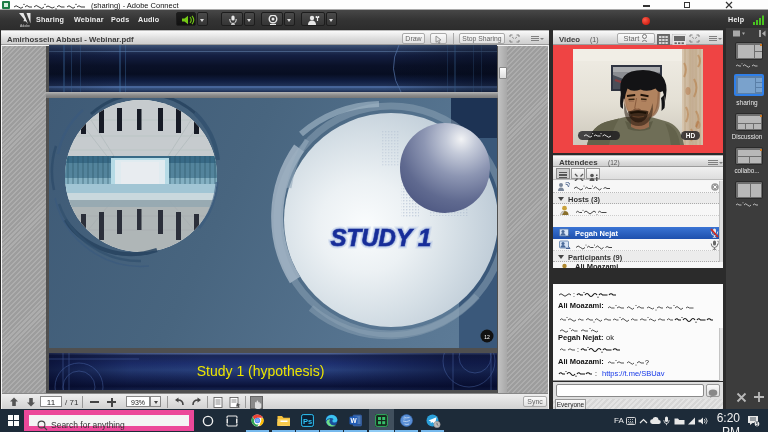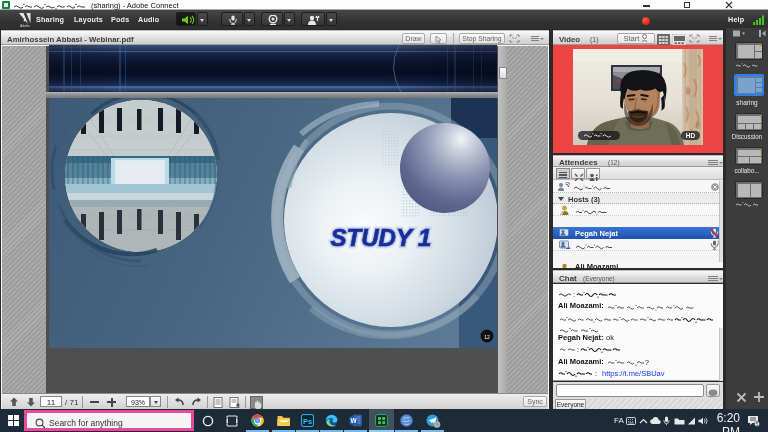--- a/index.html
+++ b/index.html
@@ -51,21 +51,21 @@
 <div id="menubar">
   <svg class="abs" style="left:17px;top:2px" width="16" height="15">
         <path d="M2 1 h4.5 L11 12 Z" fill="#e6e6e6"></path>
         <path d="M14 1 h-4.5 L5 12 Z" fill="#e6e6e6" opacity="0"></path>
         <path d="M14 1 L9.5 1 L5.2 12 Z" fill="#e6e6e6" opacity="0"></path>
         <path d="M13.5 1 h-4 l4 10.5 Z" fill="#e6e6e6"></path>
         <path d="M8 5 l1.6 4.2 h-3.2 Z" fill="#e6e6e6"></path>
         <text x="8" y="14.5" font-size="3.4" fill="#cfcfcf" text-anchor="middle" font-family="Liberation Sans">Adobe</text>
       </svg>
   <span class="menuitem" style="left:36px">Sharing</span>
-  <span class="menuitem" style="left:74px">Layouts</span>
+  <span class="menuitem" style="left:74px">Webinar</span>
   <span class="menuitem" style="left:111px">Pods</span>
   <span class="menuitem" style="left:138px">Audio</span>
 
   <div class="mbtn" style="left:176px;width:20px;background:linear-gradient(#1c1c1c,#111)">
     <svg class="abs" style="left:4px;top:2px" width="14" height="10">
           <path d="M1 3.5 h2.5 L7 0.8 V9.2 L3.5 6.5 H1 Z" fill="#74c916"></path>
           <path d="M9 2 q2.5 3 0 6 M11 0.8 q3.5 4.2 0 8.4" stroke="#74c916" stroke-width="1.1" fill="none"></path>
         </svg>
   </div>
   <div class="mbtn" style="left:197px;width:11px">
@@ -258,20 +258,35 @@
         <path d="M 6 130 A 88 88 0 0 0 100 198" fill="none" stroke="#3a5a7e" stroke-width="1.5" opacity="0.7"></path>
         <path d="M 9 86 A 79 79 0 0 1 34 42" fill="none" stroke="#3a5a7e" stroke-width="2.5" opacity="0.7"></path>
         <path d="M 5 122 A 83 83 0 0 1 7 78" fill="none" stroke="#2c4a68" stroke-width="2.5" opacity="0.7"></path>
         <path d="M 150 160 A 81 81 0 0 0 168 114" fill="none" stroke="#3a5a7e" stroke-width="3" opacity="0.65"></path>
       </g>
 
       <circle cx="438" cy="238" r="6.5" fill="#111"></circle>
       <text x="438" y="240.5" text-anchor="middle" font-size="5" fill="#fff" font-family="Liberation Sans">12</text>
     </svg>
   </div>
+  <div id="slidecap" class="abs" style="left:48px;top:323px;width:448px;height:37px;overflow:hidden;background:linear-gradient(180deg,#5a6fa0 0%,#1a2656 7%,#1e3070 28%,#28407c 46%,#1b2b60 64%,#0a1238 90%,#16234e 100%)">
+    <div class="abs" style="left:0;top:0;width:100%;height:100%;background:linear-gradient(90deg,rgba(5,10,40,0.7),rgba(5,10,40,0.15) 18%,rgba(5,10,40,0) 35%,rgba(5,10,40,0) 62%,rgba(5,10,40,0.55) 90%)"></div>
+    <svg class="abs" style="left:0;top:0" width="448" height="37">
+          <g stroke="#5a7ac0" stroke-width="0.7" fill="none" opacity="0.55">
+            <circle cx="30" cy="34" r="24"></circle>
+            <circle cx="30" cy="34" r="16"></circle>
+            <path d="M14 0 v37 M20 0 v37"></path>
+            <path d="M0 6 h90"></path>
+            <circle cx="420" cy="8" r="26"></circle>
+            <circle cx="426" cy="4" r="16"></circle>
+            <path d="M404 0 v37 M442 0 v37"></path>
+          </g>
+        </svg>
+    <div class="abs" style="left:0;width:423px;top:10px;text-align:center;font-size:14px;color:#ece400;font-family:'Liberation Sans',sans-serif">Study 1 (hypothesis)</div>
+  </div>
 
   <div class="abs" style="left:497px;top:16px;width:9px;height:347px;background:linear-gradient(90deg,#c2c2c2,#a8a8a8)"></div>
   <div class="abs" style="left:497.5px;top:37px;width:8px;height:12px;background:linear-gradient(#fdfdfd,#dcdcdc);border:1px solid #888;border-radius:1px"></div>
 
   <div id="pdfbar" class="abs" style="left:1px;top:363px;width:546px;height:16px;background:linear-gradient(#ededed,#d2d2d2);border-top:1px solid #888">
     <svg class="abs" style="left:7px;top:3px" width="10" height="10">
           <path d="M5 0.5 L9 4.5 H6.8 V9 H3.2 V4.5 H1 Z" fill="#555"></path>
         </svg>
     <svg class="abs" style="left:24px;top:3px" width="10" height="10">
           <path d="M5 9.5 L1 5.5 H3.2 V1 H6.8 V5.5 H9 Z" fill="#555"></path>
@@ -516,40 +531,35 @@
           <circle cx="11" cy="2" r="0.5" fill="#333"></circle>
           <circle cx="19.5" cy="2" r="0.5" fill="#333"></circle>
         </svg>
     <svg class="abs" style="right:4px;top:1px" width="9" height="10">
           <rect x="3" y="0.5" width="3" height="5" rx="1.5" fill="#666"></rect>
           <path d="M1.2 3.5 q0 4 3.3 4 q3.3 0 3.3-4 M4.5 7.5 v1.5 M2.8 9.3 h3.4" stroke="#666" stroke-width="0.9" fill="none"></path>
           <path d="M7.5 1 l1 1.5 M8 0.5 q1.5 2 0.5 4" stroke="#888" stroke-width="0.7" fill="none"></path>
         </svg>
   </div>
 
+  <div class="abs" style="left:0;top:96px;width:170px;height:11px;background:#ececec;border-bottom:1px dotted #aaa">
+    <div class="abs" style="left:5px;top:4px;width:0;height:0;border-left:3px solid transparent;border-right:3px solid transparent;border-top:4px solid #444"></div>
+    <span class="abs" style="left:15px;top:2px;font-size:7.5px;font-weight:bold;color:#333">Participants (9)</span>
+  </div>
 
   <div class="abs" style="left:0;top:107px;width:170px;height:6px;background:#f7f7f7">
     <svg class="abs" style="left:6px;top:1px" width="11" height="8">
           <circle cx="5.5" cy="3" r="2.2" fill="#b0892f"></circle>
         </svg>
     <span class="abs" style="left:22px;top:0px;font-size:7.5px;font-weight:bold;color:#222">Ali Moazami</span>
   </div>
   <div class="abs" style="right:0;top:26px;width:4px;height:81px;background:#e0e0e0;border-left:1px solid #c0c0c0"></div>
 </div>
 
 <div class="pod" id="chatpod" style="left:553px;top:270px;width:170px;height:139px;background:#2b2b2b">
-  <div class="podhead" style="height:13px">
-    <span class="podtitle" style="top:2.5px;font-size:8px">Chat</span>
-        <span class="abs" style="left:30px;top:4px;font-size:6.5px;color:#555">(Everyone)</span>
-    <div class="podmenu" style="right:5px;top:5px;width:10px">
-          <div></div>
-          <div></div>
-          <div></div>
-        </div>
-  </div>
   <div class="abs" style="left:0;top:14px;width:170px;height:97px;background:#fbfbfb;border-bottom:1px solid #999">
 
     <svg class="abs" style="left:5px;top:6px" width="62" height="8">
           <path d="M1 5 q2-2.5 4 0 t4 0 t4 0" stroke="#222" stroke-width="0.9" fill="none"></path>
           <text x="15" y="6.5" font-size="7" font-family="Liberation Sans">:</text>
           <g stroke="#111" stroke-width="1.15" fill="none">
             <path d="M19 5 q1.5-2.5 3.5 0 l2.5 0 M27 5 q2-3 4 0 t4 0 t4 0 M41 5 q1.5-2.5 3.5 0 l2.5 0 l2.5 0 M51 5 q2-2.5 4 0 l3 0"></path>
           </g>
           <circle cx="26" cy="2.5" r="0.6" fill="#111"></circle>
           <circle cx="40" cy="7.2" r="0.6" fill="#111"></circle>
@@ -702,21 +712,21 @@
 
 <div id="taskbar" class="abs" style="left:0;top:409px;width:768px;height:23px;background:#1d2b39">
   <svg class="abs" style="left:8px;top:6px" width="11" height="11">
         <g fill="#fdfdfd">
           <rect x="0" y="0" width="5" height="5"></rect>
           <rect x="6" y="0" width="5" height="5"></rect>
           <rect x="0" y="6" width="5" height="5"></rect>
           <rect x="6" y="6" width="5" height="5"></rect>
         </g>
       </svg>
-  <div class="abs" style="left:24px;top:1px;width:170px;height:21px;background:#f4f4f4;border:3px solid #ec4899">
+  <div class="abs" style="left:24px;top:1px;width:170px;height:21px;background:#f4f4f4;border:5px solid #ec4899">
     <svg class="abs" style="left:8px;top:5px" width="11" height="11">
           <circle cx="4.5" cy="4.5" r="3.4" fill="none" stroke="#444" stroke-width="1.1"></circle>
           <path d="M7 7 L10 10" stroke="#444" stroke-width="1.1"></path>
         </svg>
     <span class="abs" style="left:22px;top:5px;font-size:8.5px;color:#333">Search for anything</span>
   </div>
 
   <svg class="abs" style="left:202px;top:6px" width="12" height="12">
         <circle cx="6" cy="6" r="4.6" fill="none" stroke="#f0f0f0" stroke-width="1.4"></circle>
       </svg>

